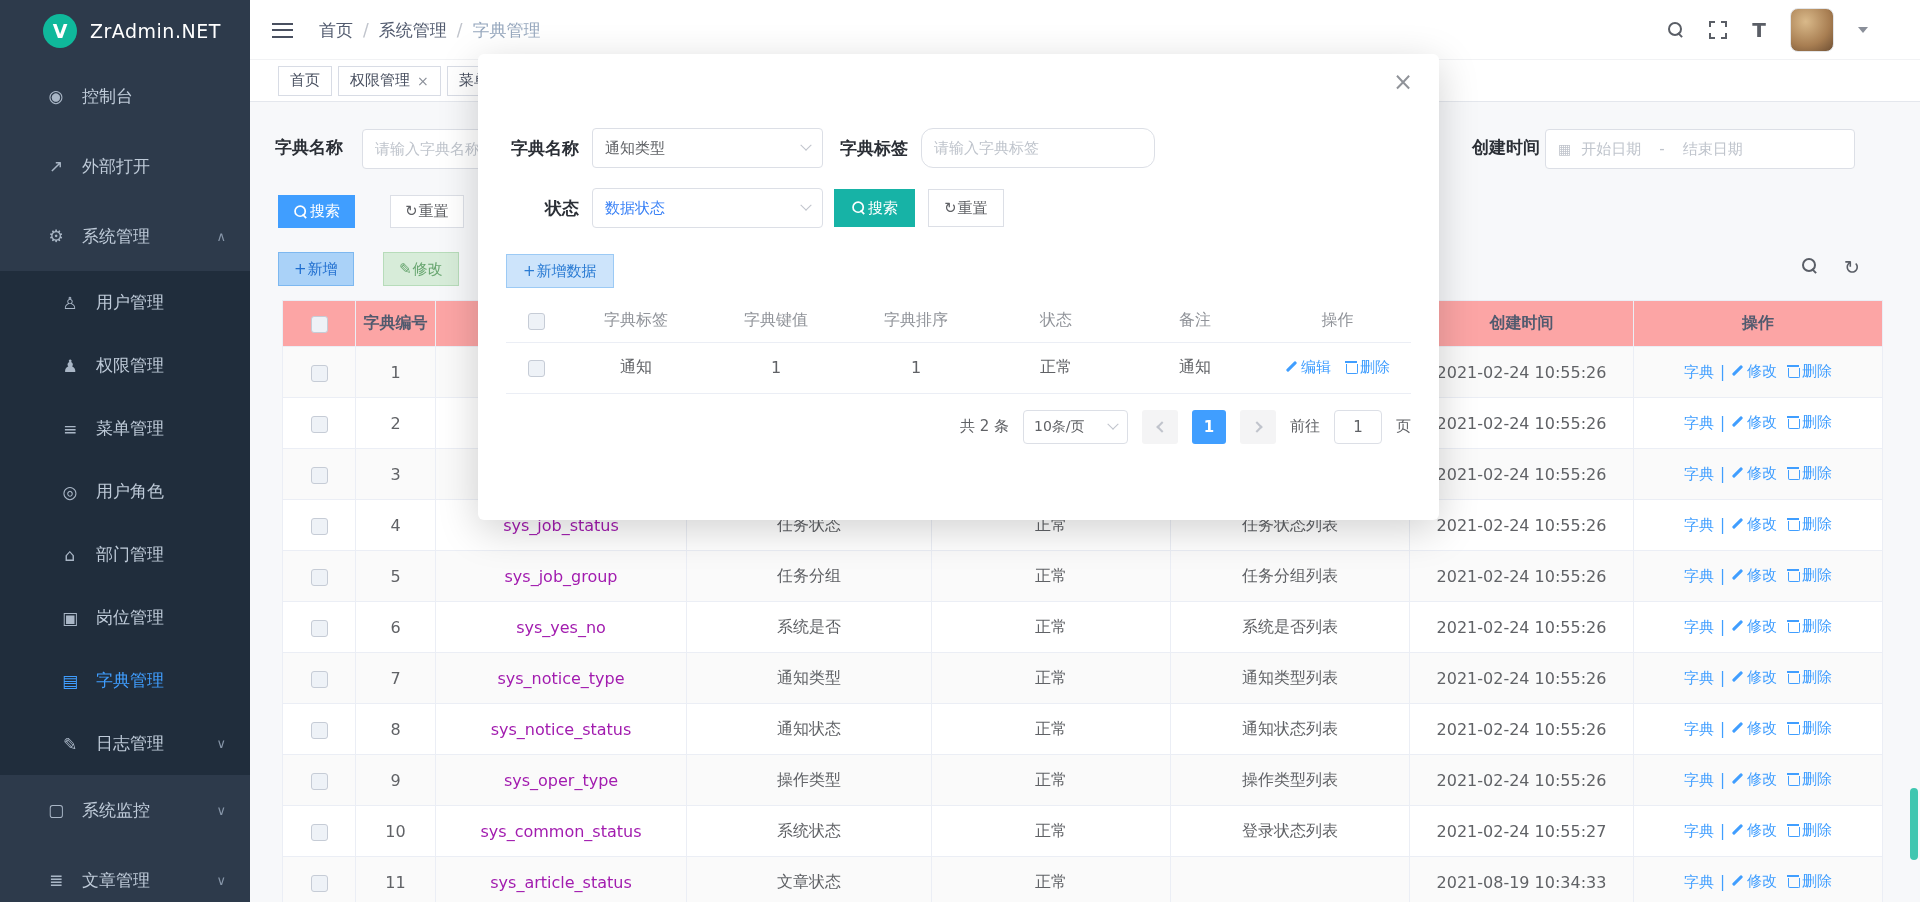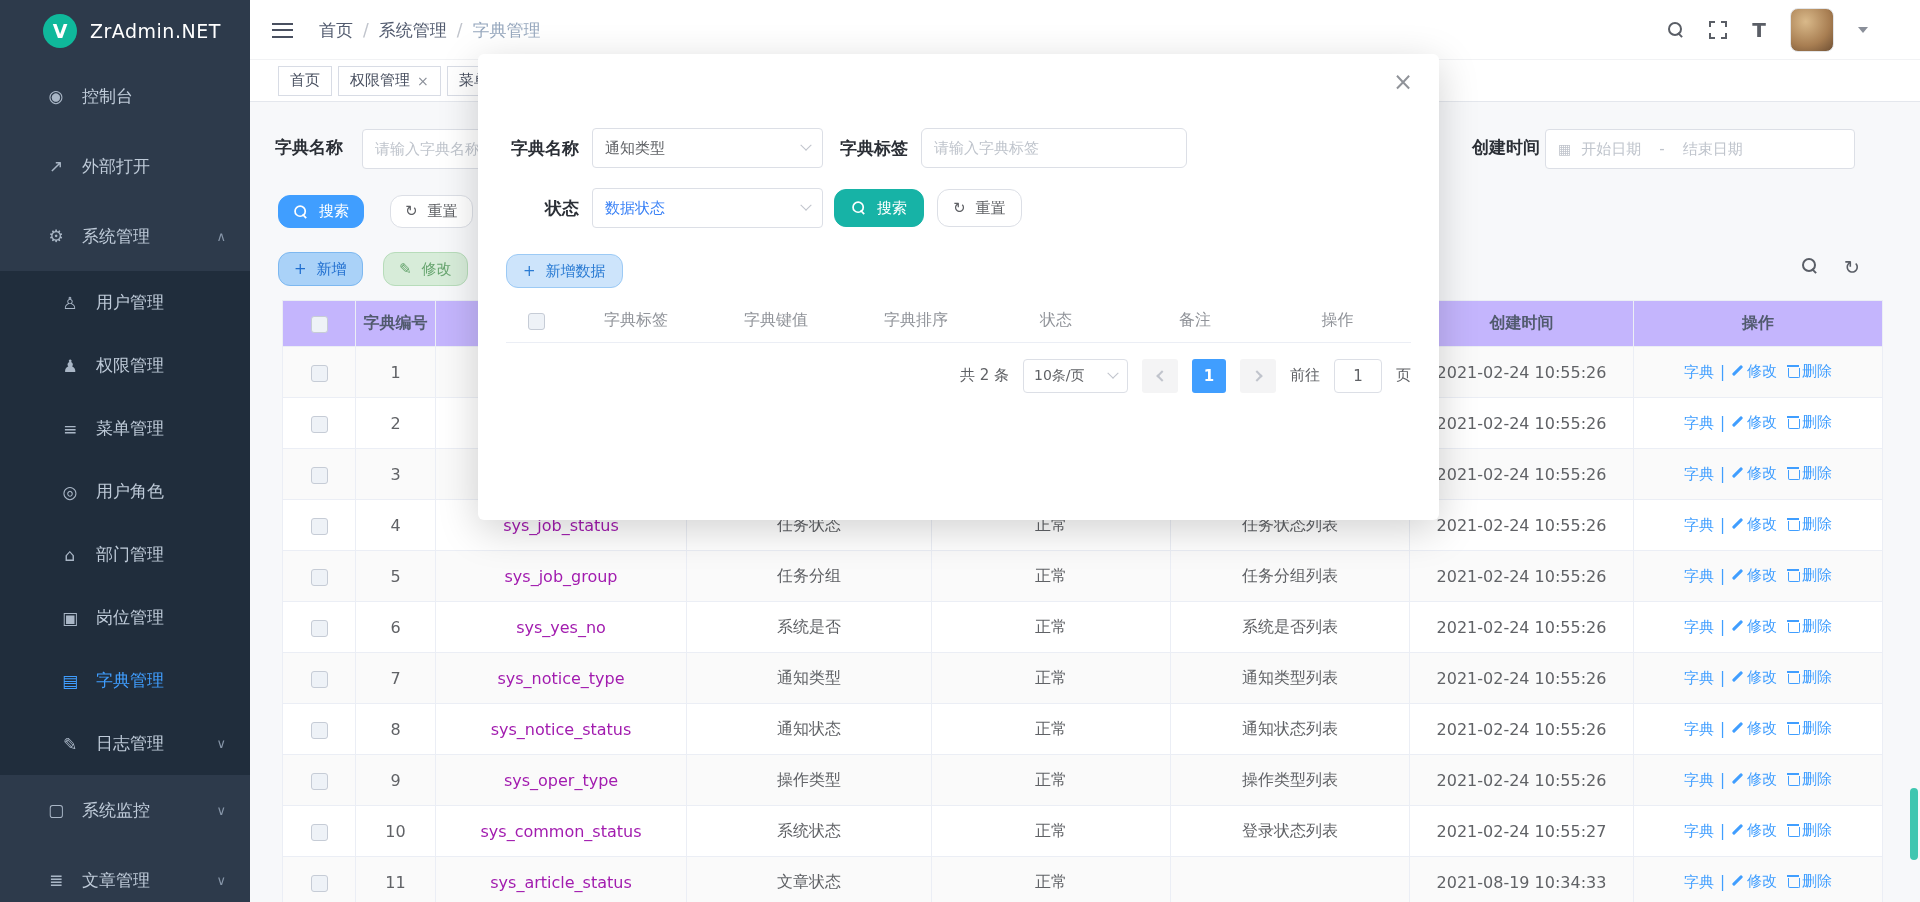--- a/index.html
+++ b/index.html
@@ -54,40 +54,40 @@
   
   .f-label { position:absolute; font-size:17px; font-weight:bold; color:#2b2f36; top:34px; }
   .f-input { position:absolute; left:112px; top:27px; width:240px; height:40px; border:1px solid #dcdfe6; border-radius:4px;
     padding:0 12px; font-size:15px; color:#606266; outline:none; font-family:inherit; }
   .f-input::placeholder { color:#bfc4cc; }
   .date-range { position:absolute; left:1295px; top:27px; width:310px; height:40px; border:1px solid #dcdfe6; border-radius:4px;
     background:#fff; display:flex; align-items:center; padding:0 12px; gap:10px; font-size:15px; color:#bfc4cc; }
   .cal-ico { color:#c0c4cc; font-size:14px; }
   .date-range .dsep { color:#bfc4cc; flex:0 0 auto; margin:0 8px; }
 
-  .btn { display:inline-flex; align-items:center; justify-content:center; gap:10px; border-radius:12px; font-size:15px;
+  .btn { display:inline-flex; align-items:center; justify-content:center; gap:1px; border-radius:0; font-size:15px;
     cursor:pointer; border:1px solid transparent; font-family:inherit; background:#fff; }
   .btn-primary { background:#409eff; border-color:#409eff; color:#fff; }
   .btn-plain { background:#fff; border-color:#dcdfe6; color:#606266; }
   .btn-teal { background:#17b3a6; border-color:#17b3a6; color:#fff; }
   .btn-add { background:#aad2f8; border-color:#7db8f0; color:#1f6ecf; }
   .btn-edit-dis { background:#d7ecd9; border-color:#b7dcba; color:#67a56f; cursor:default; }
   .btn-add-data { background:#cde4fb; border-color:#9ccaf5; color:#2a7bd3; }
   .ri { font-size:15px; line-height:1; }
 
   .btn-search-main { position:absolute; left:28px; top:93px; height:33px; padding:0 14px; }
   .btn-reset-main { position:absolute; left:140px; top:93px; height:33px; padding:0 14px; }
   .btn-add-main { position:absolute; left:28px; top:150px; height:34px; padding:0 15px; }
   .btn-edit-main { position:absolute; left:133px; top:150px; height:34px; padding:0 15px; }
   .table-tools { position:absolute; left:1552px; top:156px; display:flex; gap:26px; color:#5a5e66; }
 
   
   .dict-table { position:absolute; left:32px; top:198px; width:1600px; border-collapse:collapse; table-layout:fixed;
     background:#fff; border:1px solid #ebeef5; }
-  .dict-table th { height:46px; background:#c4b5fd; color:#515a6e; font-size:16px; font-weight:bold;
+  .dict-table th { height:46px; background:#fca5a5; color:#515a6e; font-size:16px; font-weight:bold;
     border-right:1px solid #ebeef5; border-bottom:1px solid #ebeef5; text-align:center; }
   .dict-table td { height:51px; border-right:1px solid #ebeef5; border-bottom:1px solid #ebeef5; text-align:center;
     font-size:16px; color:#606266; overflow:hidden; white-space:nowrap; }
   .dict-table tbody tr:nth-of-type(odd) td { background:#fafafa; }
   .type-link { color:#a21caf; }
   .ops a { color:#409eff; font-size:15px; display:inline-flex; align-items:center; gap:4px; }
   .ops .sep { color:#409eff; margin:0 6px; font-size:15px; }
   .ops a + a { margin-left:10px; }
 
   .checkbox { display:inline-block; width:17px; height:17px; border:1px solid #c6ccd6; border-radius:3px; background:#eef2f7;
@@ -107,21 +107,21 @@
   .m-form-row.first { margin-top:74px; }
   .m-form-row.second { margin-top:20px; }
   .m-label { width:86px; text-align:right; padding-right:13px; font-size:17px; font-weight:bold; color:#2b2f36; flex:0 0 auto; }
   .m-label2 { width:98px; text-align:right; padding-right:13px; font-size:17px; font-weight:bold; color:#2b2f36; flex:0 0 auto; }
   .select { width:231px; height:40px; border:1px solid #dcdfe6; border-radius:4px; background:#fff; display:flex;
     align-items:center; justify-content:space-between; padding:0 12px; cursor:pointer; flex:0 0 auto; }
   .select-value { font-size:15px; color:#606266; }
   .select-placeholder { font-size:15px; color:#3b82f6; }
   .chev { width:8px; height:8px; border-right:1.6px solid #c0c4cc; border-bottom:1.6px solid #c0c4cc; display:inline-block; }
   .chev.down { transform:rotate(45deg) translate(-2px,-2px); }
-  .m-input { width:266px; height:40px; border:1px solid #dcdfe6; border-radius:6px; padding:0 12px; font-size:15px;
+  .m-input { width:234px; height:40px; border:1px solid #dcdfe6; border-radius:12px; padding:0 12px; font-size:15px;
     color:#606266; outline:none; font-family:inherit; }
   .m-input::placeholder { color:#bfc4cc; }
   .btn-m-search { height:38px; padding:0 16px; margin-left:11px; }
   .btn-m-reset { height:38px; padding:0 15px; margin-left:13px; }
   .btn-add-data { height:34px; padding:0 16px; margin-top:26px; }
 
   .m-table { width:100%; margin-top:12px; border-collapse:collapse; table-layout:fixed; }
   .m-table th { height:42px; font-size:16px; color:#909399; font-weight:normal; border-bottom:1px solid #ebeef5; text-align:center; }
   .m-table td { height:51px; font-size:16px; color:#606266; border-bottom:1px solid #ebeef5; text-align:center; }
   .m-table .ops a + a { margin-left:14px; }
@@ -579,20 +579,37 @@
         <th>字典标签</th>
         <th>字典键值</th>
         <th>字典排序</th>
         <th>状态</th>
         <th>备注</th>
         <th>操作</th>
       </tr>
     </thead>
     <tbody>
 
+        <tr>
+          <td><span class="checkbox"></span></td>
+          <td>通知</td>
+          <td>1</td>
+          <td>1</td>
+          <td>正常</td>
+          <td>通知</td>
+          <td class="ops">
+            <a>
+              <i class="icon-pencil"></i>
+              <span>编辑</span>
+            </a><a>
+              <i class="icon-trash"></i>
+              <span>删除</span>
+            </a>
+          </td>
+        </tr>
 
       </tbody>
   </table>
 
   <div class="m-pagination">
     <span>共 2 条</span>
     <div class="pg-size">
       <span>10条/页</span>
       <i class="chev down"></i>
     </div>

